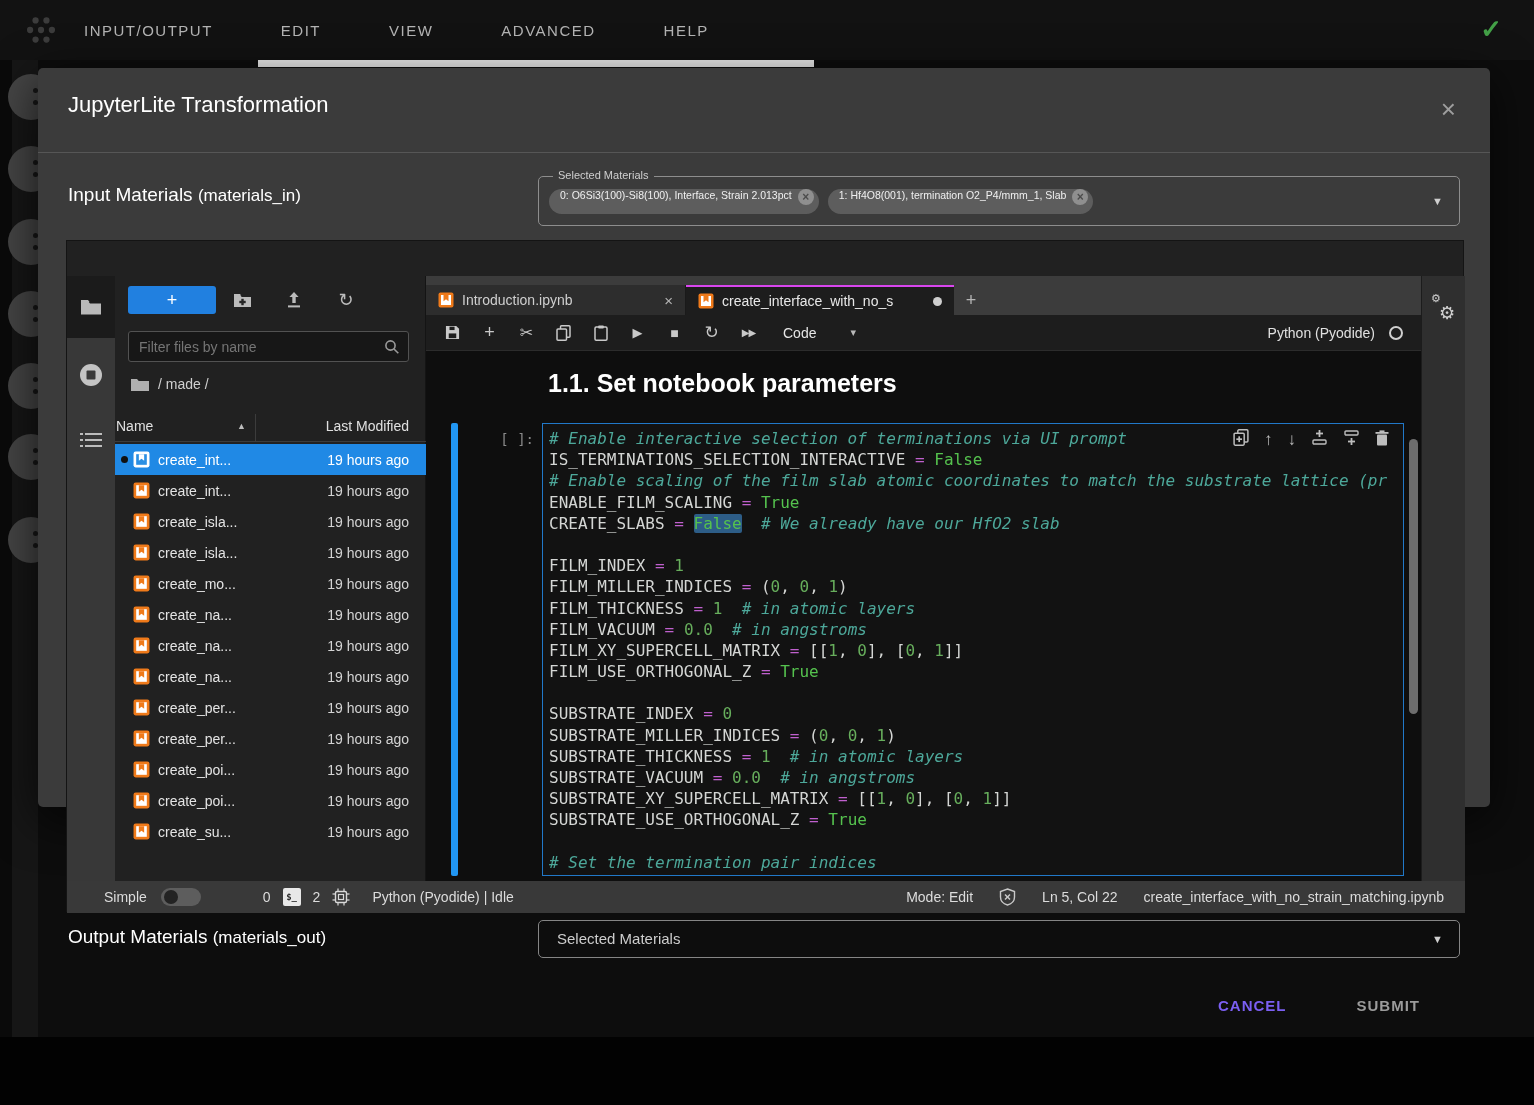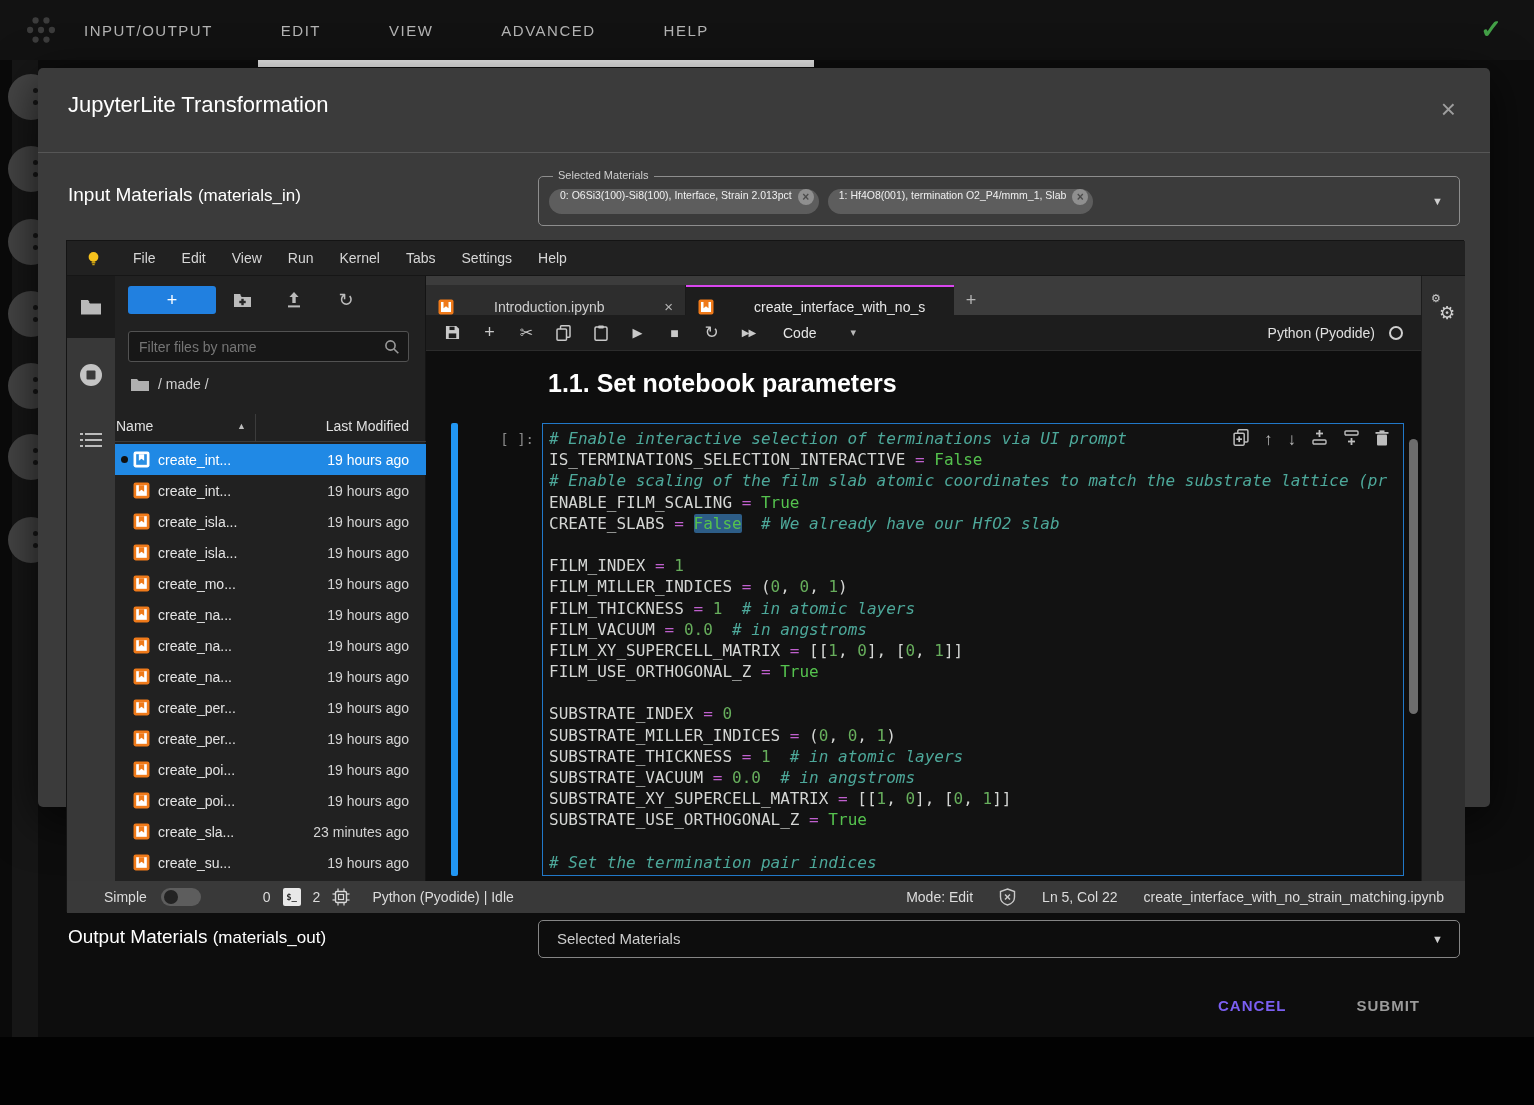--- a/index.html
+++ b/index.html
@@ -74,21 +74,21 @@
   .fb-row .open-dot{position:absolute;left:6px;width:7px;height:7px;border-radius:50%;background:#101010;}
   .fb-row .nb-ic{margin-left:18px;width:17px;height:17px;flex:none;}
   .fb-row .fname{margin-left:8px;white-space:nowrap;}
   .fb-row .ftime{position:absolute;right:17px;color:#d4d4d4;}
   .fb-row.selected{background:#2089e5;color:#fff;}
   .fb-row.selected .ftime{color:#fff;}
 
   
   #nb{left:359px;top:35px;width:995px;height:605px;background:#3c3c3c;}
   #nb-tabs{position:absolute;left:0;top:9px;width:995px;height:30px;display:flex;align-items:flex-end;}
-  .nb-tab{height:30px;display:flex;align-items:flex-end;box-sizing:border-box;font-size:14px;color:#cfcfcf;padding:0 12px;cursor:pointer;gap:32px;}
+  .nb-tab{height:30px;display:flex;align-items:center;box-sizing:border-box;font-size:14px;color:#cfcfcf;padding:0 12px;cursor:pointer;}
   #tab-intro{width:260px;background:#2d2d2d;border-right:1px solid #1a1a1a;}
   #tab-create{width:268px;background:#1d1d1d;border-top:2px solid #d946ef;color:#e8e8e8;}
   .nb-tab .nb-ic{width:16px;height:16px;margin-right:8px;flex:none;}
   .tab-close{margin-left:auto;color:#b5b5b5;font-size:15px;cursor:pointer;}
   .tab-dirty{margin-left:auto;width:9px;height:9px;border-radius:50%;background:#cfcfcf;}
   #tab-add{width:34px;height:30px;display:flex;align-items:center;justify-content:center;color:#b5b5b5;font-size:18px;cursor:pointer;}
 
   #nb-toolbar{position:absolute;left:0;top:39px;width:995px;height:36px;background:#1d1d1d;display:flex;align-items:center;border-bottom:1px solid #2c2c2c;box-sizing:border-box;}
   .tb-btn{width:37px;display:flex;justify-content:center;align-items:center;color:#c9c9c9;cursor:pointer;font-size:14px;}
   #tb-celltype{margin-left:16px;color:#e6e6e6;font-size:14px;cursor:pointer;}
@@ -216,37 +216,20 @@
           <div class="chip">
             <span>1: Hf4O8(001), termination O2_P4/mmm_1, Slab</span>
             <span class="chip-close">×</span>
           </div>
         </div>
       <span class="dd-arrow">▼</span>
     </div>
 
     <div id="jl" class="abs">
 
-      <div id="jl-menubar" class="abs">
-        <svg class="bulb" viewBox="0 0 16 16">
-          <circle cx="8" cy="6.5" r="4.6" fill="#f6c21c"></circle>
-          <rect x="6.2" y="10.6" width="3.6" height="2.2" rx="0.8" fill="#caa013"></rect>
-          <rect x="6.8" y="13.2" width="2.4" height="1.2" rx="0.5" fill="#caa013"></rect>
-        </svg>
-        <div id="jl-menu">
-          <span class="jl-menu-item">File</span>
-          <span class="jl-menu-item">Edit</span>
-          <span class="jl-menu-item">View</span>
-          <span class="jl-menu-item">Run</span>
-          <span class="jl-menu-item">Kernel</span>
-          <span class="jl-menu-item">Tabs</span>
-          <span class="jl-menu-item">Settings</span>
-          <span class="jl-menu-item">Help</span>
-        </div>
-      </div>
 
       <div id="jl-strip" class="abs">
         <div id="jl-strip-active">
           <svg width="22" height="18" viewBox="0 0 22 18">
             <path d="M1 3 h7 l2 2.5 H21 v11 H1z" fill="#b9b9b9"></path>
               <path d="M1 2 h7 l1.5 2 H1z" fill="#b9b9b9"></path>
           </svg>
         </div>
         <div class="strip-icon" style="top:86px;">
           <svg width="26" height="26" viewBox="0 0 26 26">
@@ -410,29 +393,20 @@
               <span class="ftime">19 hours ago</span>
             </div>
             <div class="fb-row">
               <span class="nb-ic"><svg viewBox="0 0 16 16" width="17" height="17">
                   <rect x="0.5" y="0.5" width="15" height="15" rx="2" fill="#ef7a1a"></rect>
                   <rect x="3" y="3" width="10" height="10" fill="#ffffff"></rect>
                   <path d="M5.5 3 v6.2 l2.5 -2 2.5 2 V3z" fill="#ef7a1a"></path>
                 </svg></span>
               <span class="fname">create_poi...</span>
               <span class="ftime">19 hours ago</span>
-            </div>
-            <div class="fb-row">
-              <span class="nb-ic"><svg viewBox="0 0 16 16" width="17" height="17">
-                  <rect x="0.5" y="0.5" width="15" height="15" rx="2" fill="#ef7a1a"></rect>
-                  <rect x="3" y="3" width="10" height="10" fill="#ffffff"></rect>
-                  <path d="M5.5 3 v6.2 l2.5 -2 2.5 2 V3z" fill="#ef7a1a"></path>
-                </svg></span>
-              <span class="fname">create_sla...</span>
-              <span class="ftime">23 minutes ago</span>
             </div>
             <div class="fb-row">
               <span class="nb-ic"><svg viewBox="0 0 16 16" width="17" height="17">
                   <rect x="0.5" y="0.5" width="15" height="15" rx="2" fill="#ef7a1a"></rect>
                   <rect x="3" y="3" width="10" height="10" fill="#ffffff"></rect>
                   <path d="M5.5 3 v6.2 l2.5 -2 2.5 2 V3z" fill="#ef7a1a"></path>
                 </svg></span>
               <span class="fname">create_su...</span>
               <span class="ftime">19 hours ago</span>
             </div>

